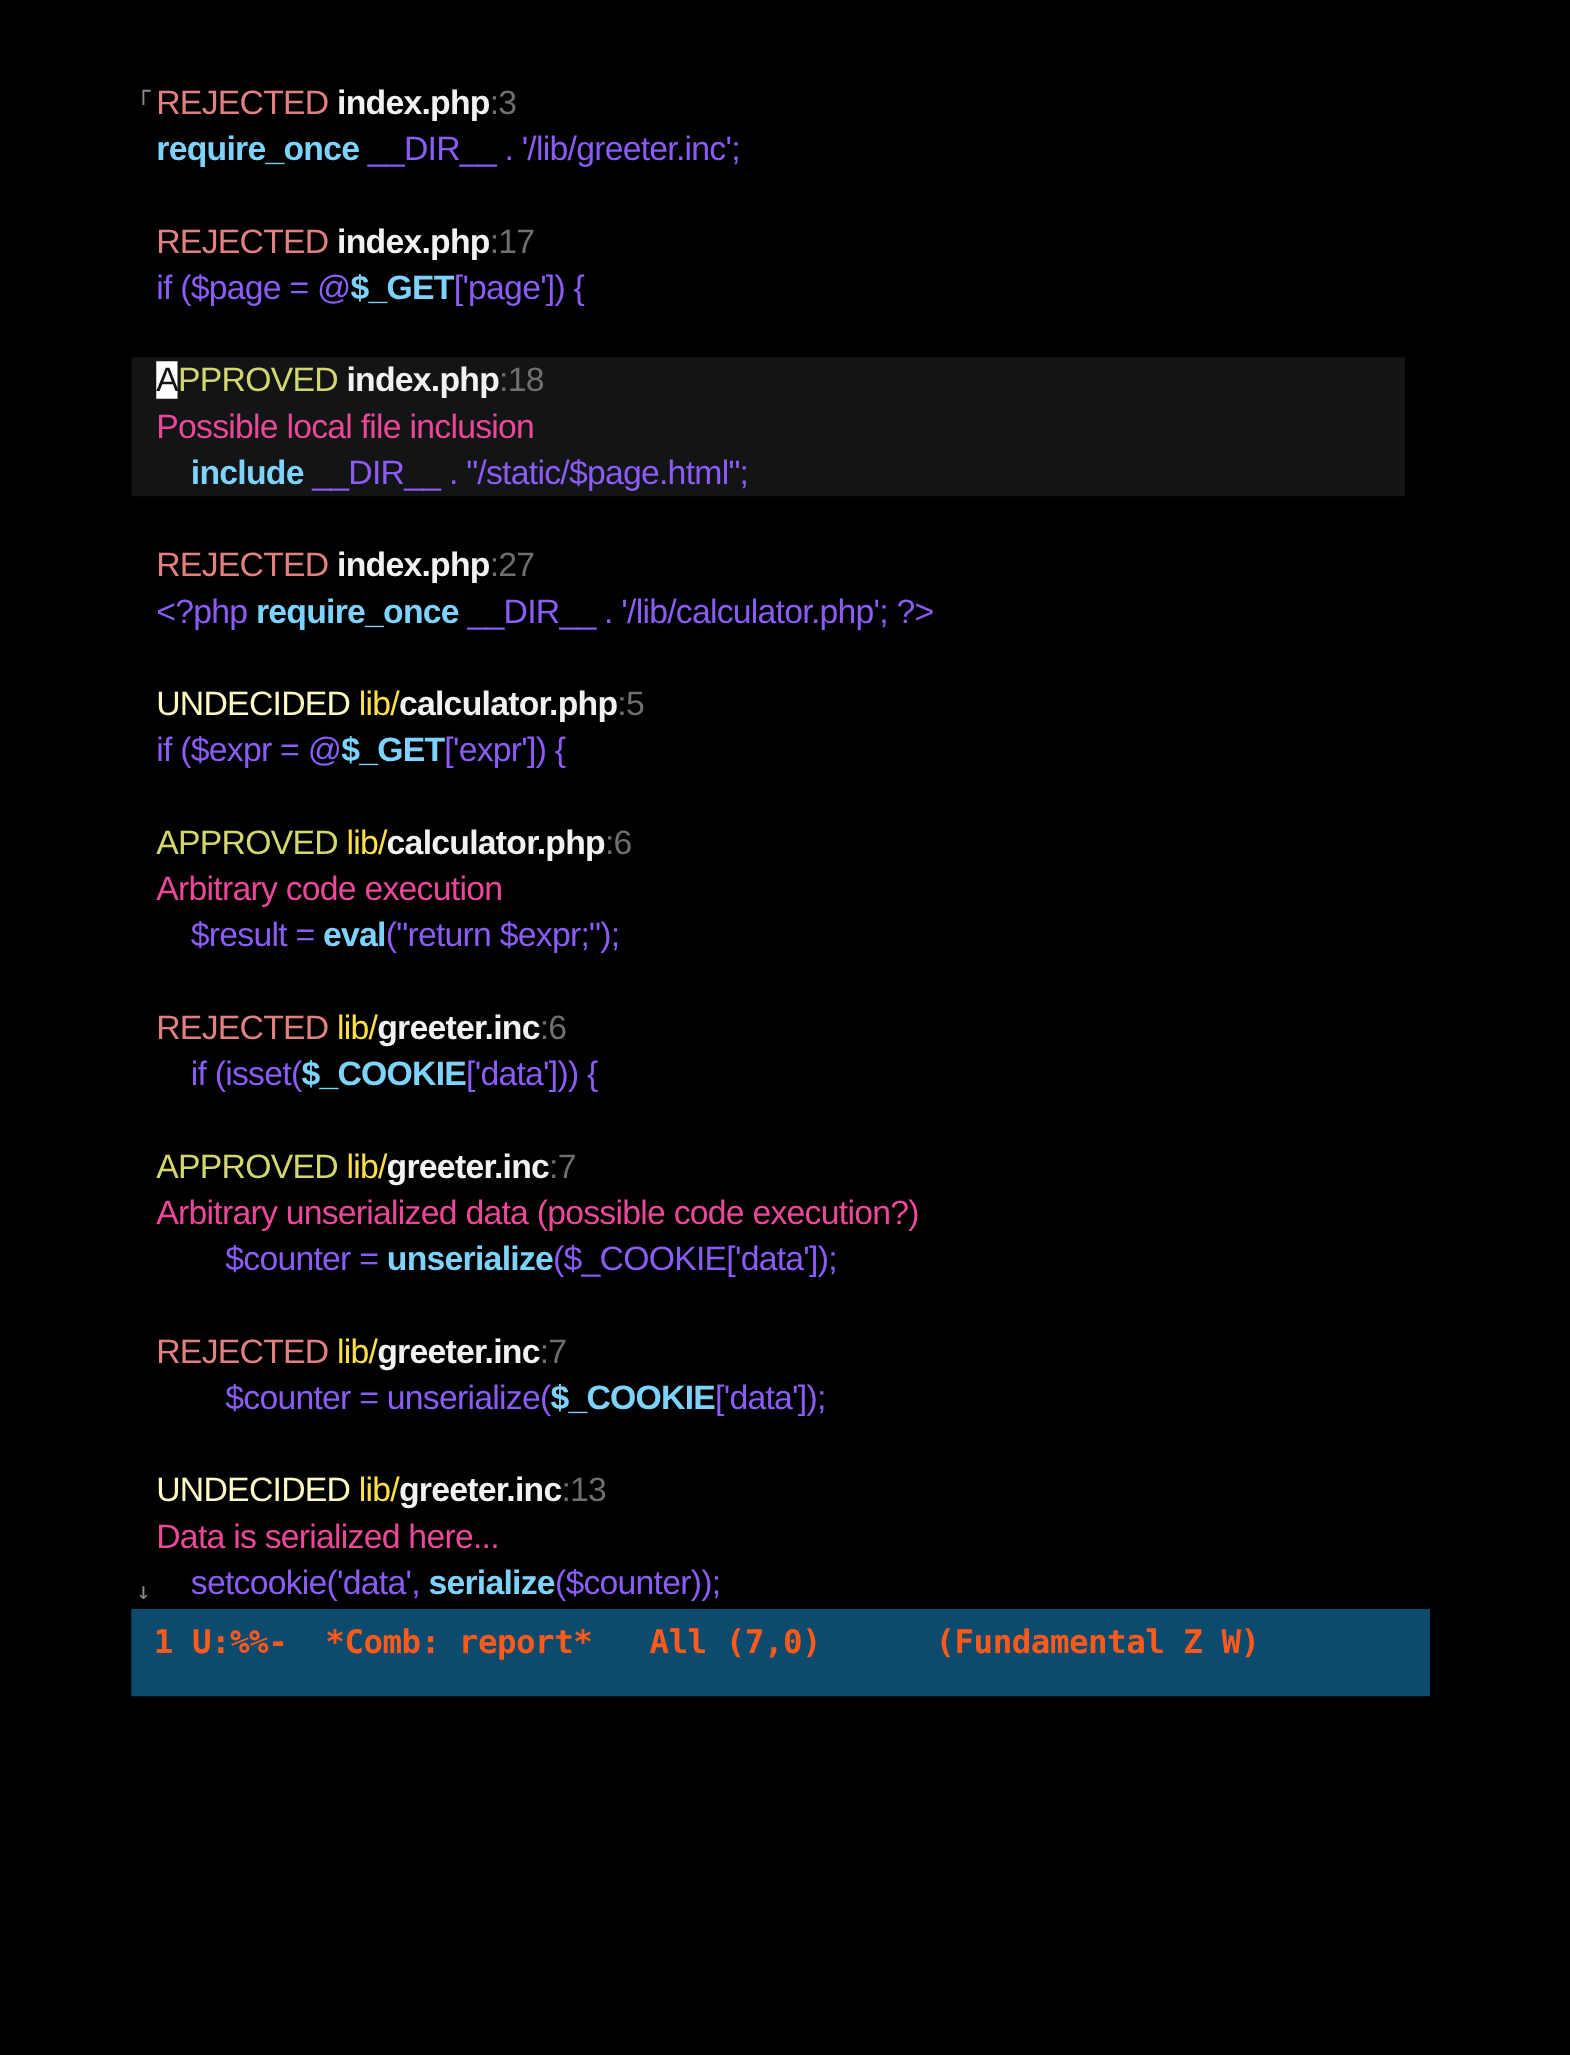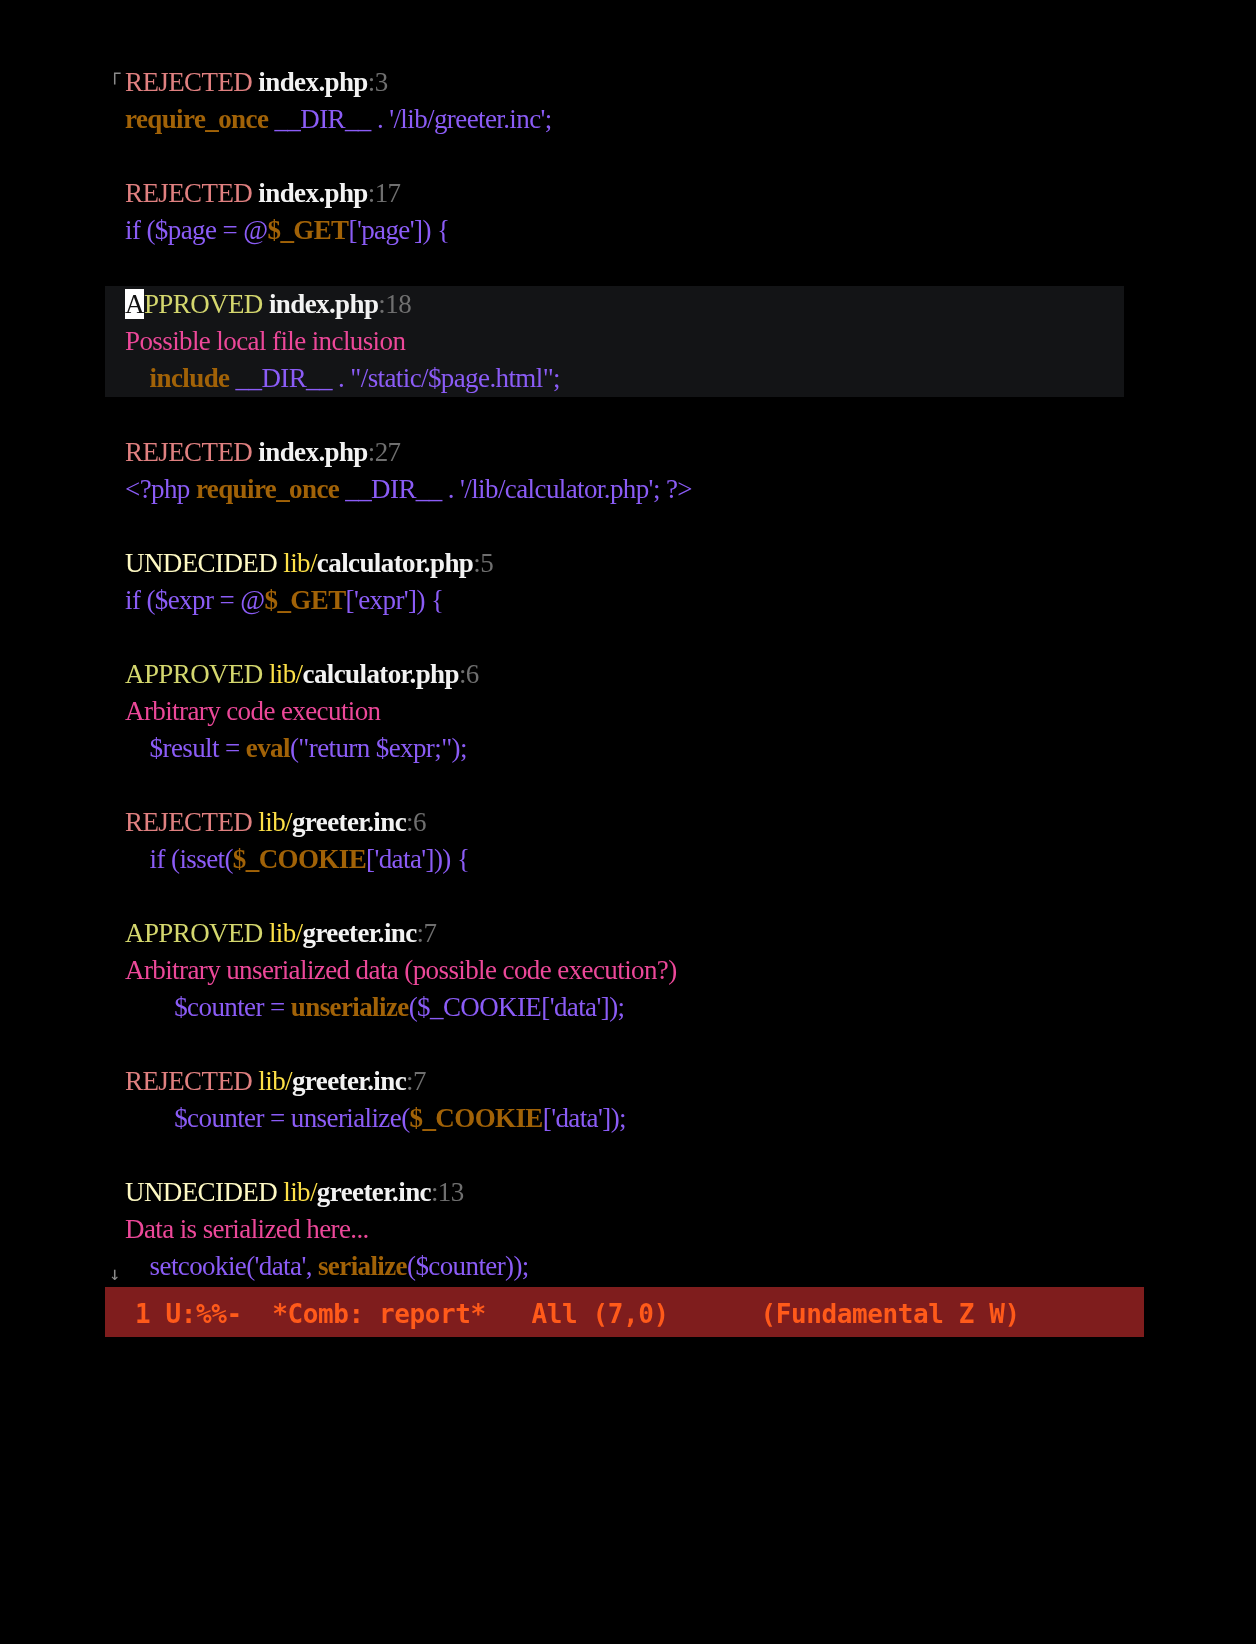--- a/index.html
+++ b/index.html
@@ -72,21 +72,21 @@
     font-size: 19px;
     font-family: "DejaVu Sans Mono", monospace;
     line-height: 1;
   }
   .fringe-top { top: 6px; }
   .fringe-bottom { bottom: 4px; }
 
   .lines {
     position: relative;
     padding: 6px 0 2px 0;
-    font-family: Liberation Serif, serif;
+    font-family: Liberation Sans, sans-serif;
     font-size: 27px;
     line-height: 37px;
     letter-spacing: -0.6px;
     color: #e8e8e8;
     white-space: pre;
   }
 
   .entry { position: relative; }
   .entry.highlighted {
     background: #131416;
@@ -101,34 +101,34 @@
   .verdict-undecided { color: #fef9c3; }
   .cursor-char {
     background: #ffffff;
     color: #111111;
   }
   .path-dir  { color: #fde047; }
   .path-file { color: #f2f2f2; font-weight: bold; }
   .lineno    { color: #6f6f6f; }
   .note      { color: #ec4899; }
   .code      { color: #e6e6e6; }
-  .kw        { color: #a16207; font-weight: bold; }
+  .kw        { color: #7dd3fc; font-weight: bold; }
   .plain     { color: #8b5cf6; }
 
   
   .modeline {
-    background: #7f1d1d;
+    background: #0c4a6e;
     color: #ff5a1a;
     font-family: "DejaVu Sans Mono", monospace;
     font-size: 26px;
     line-height: 54px;
-    height: 50px;
+    height: 70px;
     letter-spacing: -0.4px;
     white-space: pre;
-    padding-left: 30px;
+    padding-left: 18px;
     box-sizing: border-box;
     font-weight: bold;
   }
 </style>
 </head>
 <body>
 
 <div id="window">
 
 

